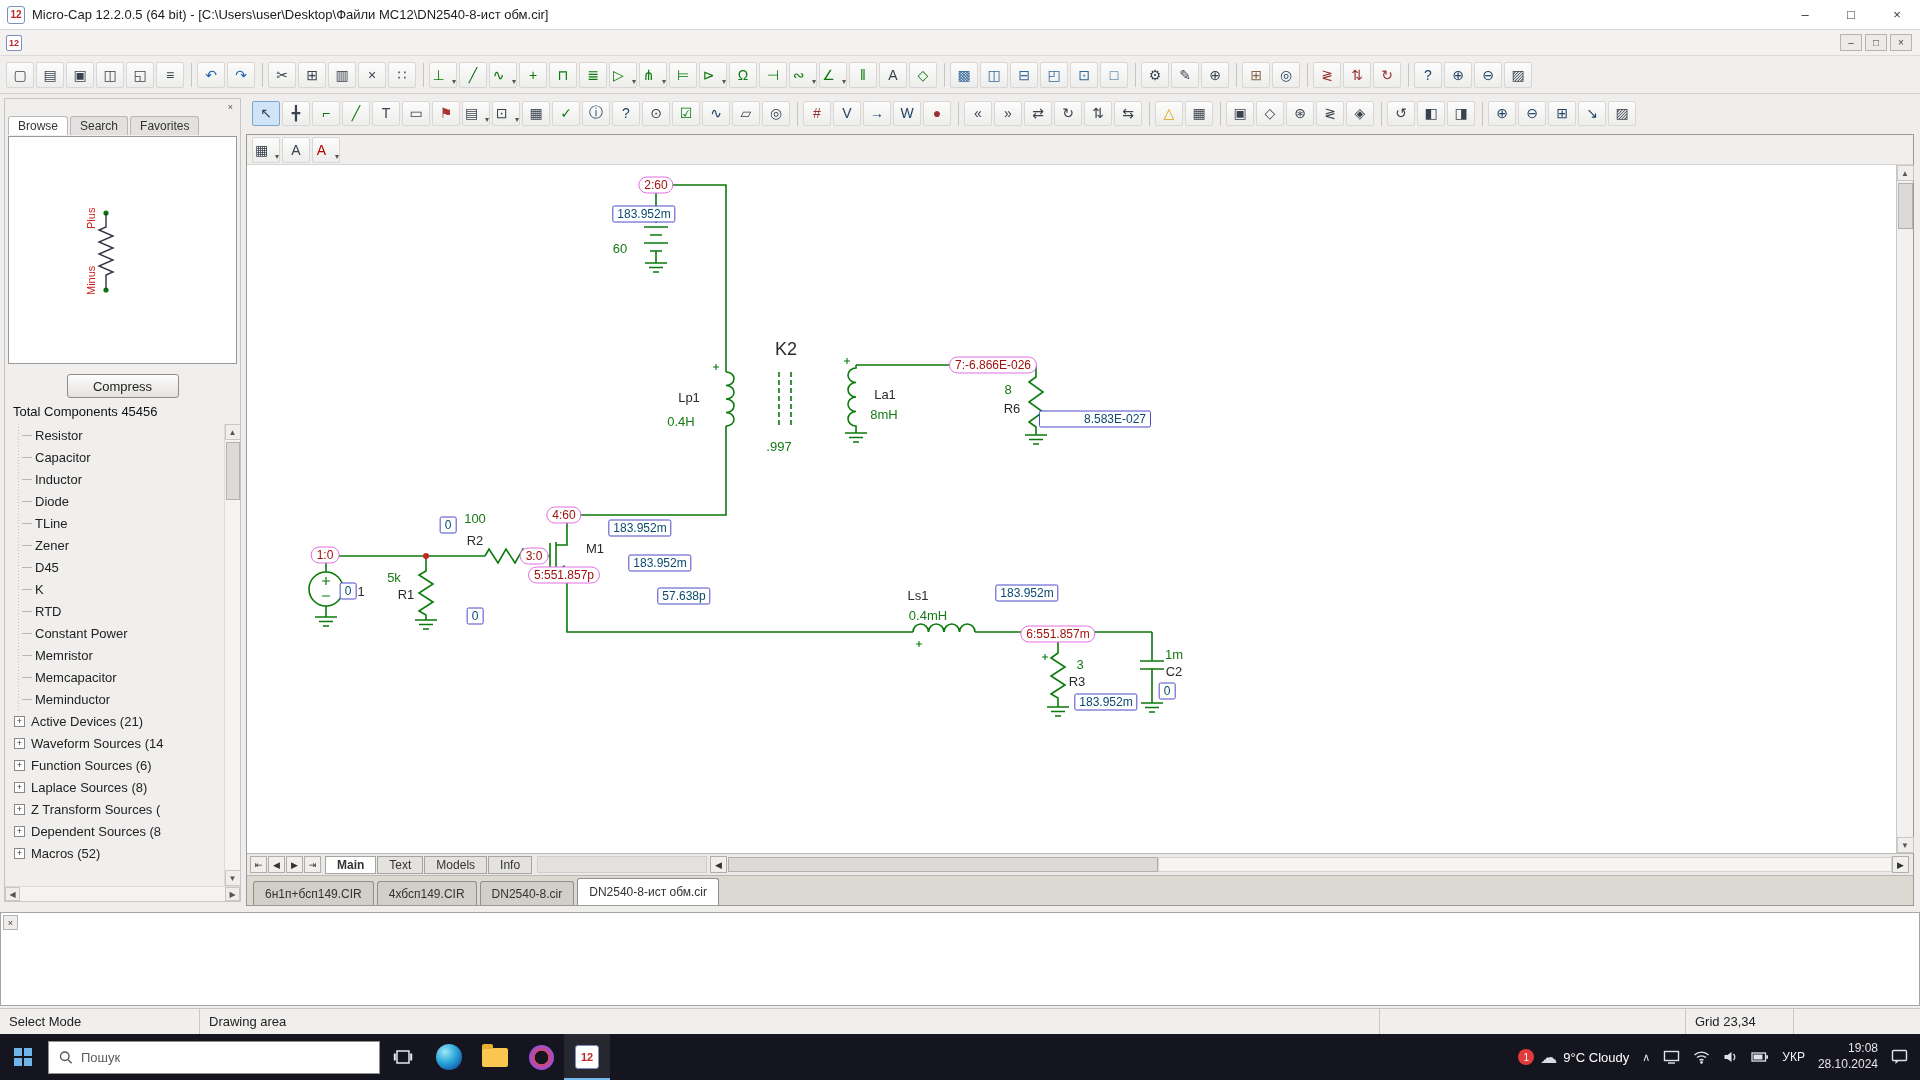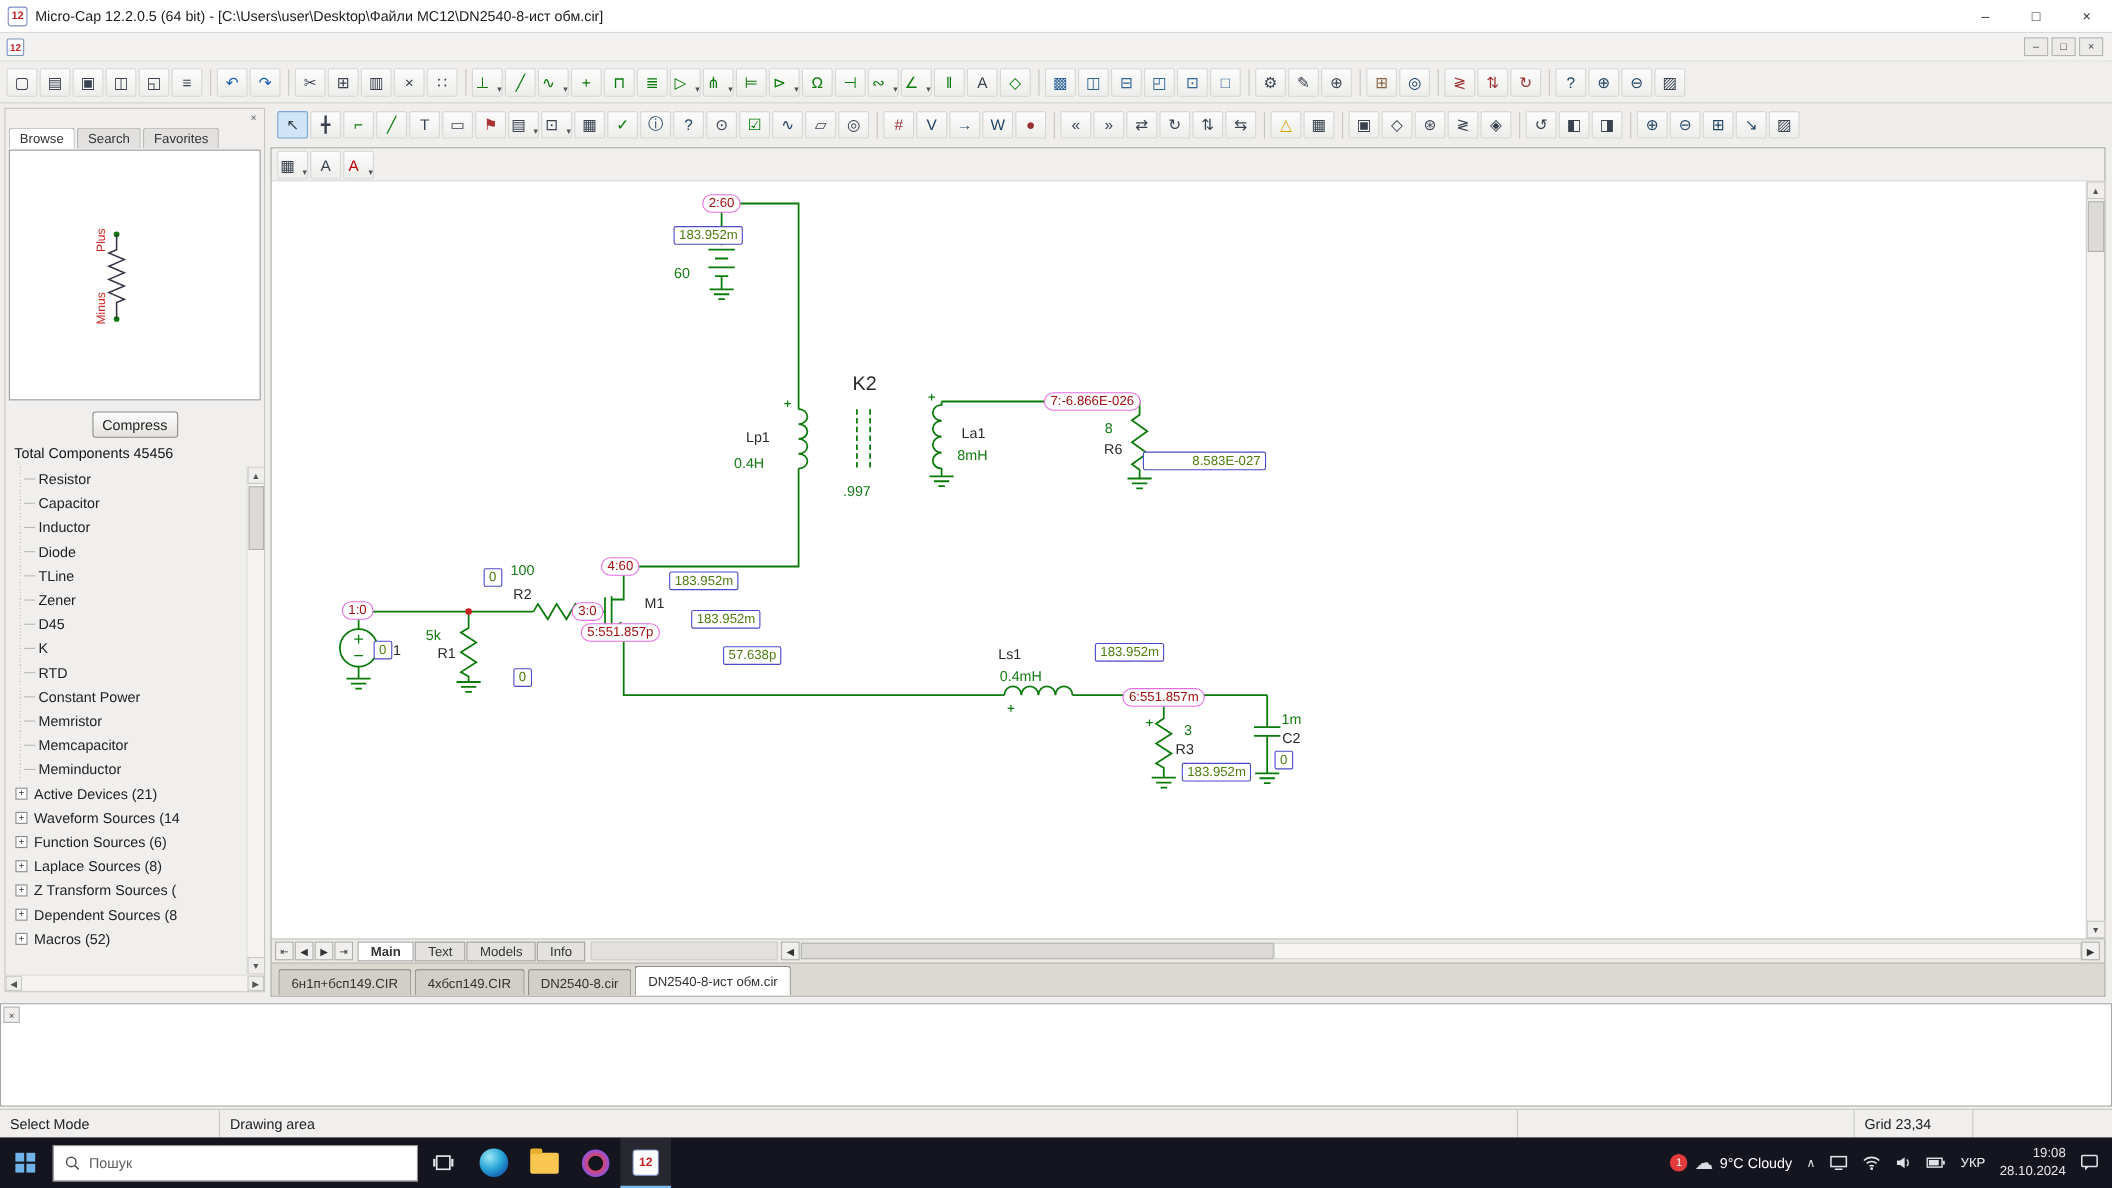--- a/index.html
+++ b/index.html
@@ -36,21 +36,21 @@
 .icon-glyph { pointer-events:none; }
 
 
 .sidebar { position:absolute; top:98px; left:4px; width:237px; height:804px; background:#f0efee; border:1px solid #c7c6c4; display:flex; flex-direction:column; }
 .sb-head { height:15px; display:flex; justify-content:flex-end; align-items:center; padding-right:3px; }
 .sb-close { width:13px; height:13px; font-size:9px; color:#555; display:flex; align-items:center; justify-content:center; }
 .sb-tabs { display:flex; height:22px; padding-left:3px;align-items:center; }
 .sb-tab { padding:2px 9px; font-size:12px; background:#e2e1df; border:1px solid #b9b8b6; border-bottom:none; border-radius:3px 3px 0 0; margin-right:2px; color:#333; }
 .sb-tab.active { background:#fff; position:relative; z-index:2; }
 .sb-preview { margin:0 3px; background:#fff; border:1px solid #9a9998; height:228px; }
-.sb-compress { margin:10px auto 4px; width:78px; height:24px; background:linear-gradient(#fdfdfd,#e4e2df); border:1px solid #8e8d8b; border-radius:3px; font-size:13px; color:#222; display:flex; align-items:center; justify-content:center; }
+.sb-compress { margin:10px auto 4px; width:112px; height:24px; background:linear-gradient(#fdfdfd,#e4e2df); border:1px solid #8e8d8b; border-radius:3px; font-size:13px; color:#222; display:flex; align-items:center; justify-content:center; }
 .sb-total { font-size:13px; color:#111; padding:2px 8px 5px; white-space:nowrap; }
 .sb-tree { position:relative; flex:1; overflow:hidden; padding-left:4px; }
 .tree-leaf { height:22px; display:flex; align-items:center; font-size:13px; color:#222; padding-left:26px; position:relative; white-space:nowrap; overflow:hidden; width:204px; }
 .tree-leaf::before { content:""; position:absolute; left:13px; top:11px; width:10px; height:1px; background:#b9b8b6; }
 .tree-group { height:22px; display:flex; align-items:center; font-size:13px; color:#222; padding-left:5px; gap:6px; white-space:nowrap; overflow:hidden; width:204px; }
 .plusbox { width:11px; height:11px; border:1px solid #8a8988; background:#fff; font-size:9px; line-height:9px; text-align:center; color:#333; flex:none; }
 .tree-vline { position:absolute; left:13px; top:0; height:286px; width:1px; background:repeating-linear-gradient(to bottom,#c3c2c0 0 1px,transparent 1px 3px); }
 .sb-vscroll { position:absolute; right:0; top:0; bottom:0; width:16px; background:#f4f3f1; border-left:1px solid #dddcda; display:flex; flex-direction:column; align-items:center; }
 .sb-vscroll .scroll-btn { width:16px; }
 .sb-vthumb { width:14px; height:58px; background:#dbdad7; border:1px solid #b2b1af; margin-top:2px; }
@@ -78,21 +78,21 @@
 .hthumb { width:430px; height:15px; background:#dbdad7; border:1px solid #b2b1af; }
 .htrack { flex:1; height:15px; background:#f6f5f3; border:1px solid #d4d3d1; }
 
 
 .file-tabs { height:30px; display:flex; align-items:flex-end; background:#dcd9d3; border-top:1px solid #b8b7b4; padding:3px 6px 0; gap:3px; }
 .file-tab { padding:3px 11px; font-size:12px; background:#d2cfc8; border:1px solid #918f8b; border-bottom:none; border-radius:3px 3px 0 0; color:#333; height:24px; display:flex; align-items:center; white-space:nowrap; }
 .file-tab.active { background:#fff; height:27px; }
 
 
 .nlabel { position:absolute; transform:translate(-50%,-50%); border:1px solid #e36ee3; color:#a01010; border-radius:9px; background:#fff; font-size:12px; line-height:15px; padding:0 5px; white-space:nowrap; z-index:3; }
-.vlabel { position:absolute; transform:translate(-50%,-50%); border:1px solid #4a4ac8; color:#4d7c0f; border-radius:2px; background:#fff; font-size:12px; line-height:15px; padding:0 4px; white-space:nowrap; z-index:2; }
+.vlabel { position:absolute; transform:translate(-50%,-50%); border:1px solid #4a4ac8; color:#0c4a6e; border-radius:2px; background:#fff; font-size:12px; line-height:15px; padding:0 4px; white-space:nowrap; z-index:2; }
 .gval { position:absolute; transform:translate(-50%,-50%); color:#157a15; font-size:13px; white-space:nowrap; z-index:1; }
 .pname { position:absolute; transform:translate(-50%,-50%); color:#2a2a2a; font-size:13px; white-space:nowrap; z-index:1; }
 .pname.big { font-size:18px; }
 
 
 .text-panel { position:absolute; top:912px; left:0; width:1920px; height:94px; background:#fff; border:1px solid #a7a6a4; }
 .tp-close { position:absolute; top:2px; left:2px; width:15px; height:15px; border:1px solid #b5b4b2; background:#eeedeb; font-size:9px; display:flex; align-items:center; justify-content:center; color:#444; }
 .statusbar { position:absolute; top:1008px; left:0; width:1920px; height:26px; background:#f0efee; border-top:1px solid #c6c5c3; font-size:13px; color:#222; }
 .sb-seg { position:absolute; top:0; height:100%; display:flex; align-items:center; padding-left:9px; border-right:1px solid #c9c8c6; white-space:nowrap; }
 

